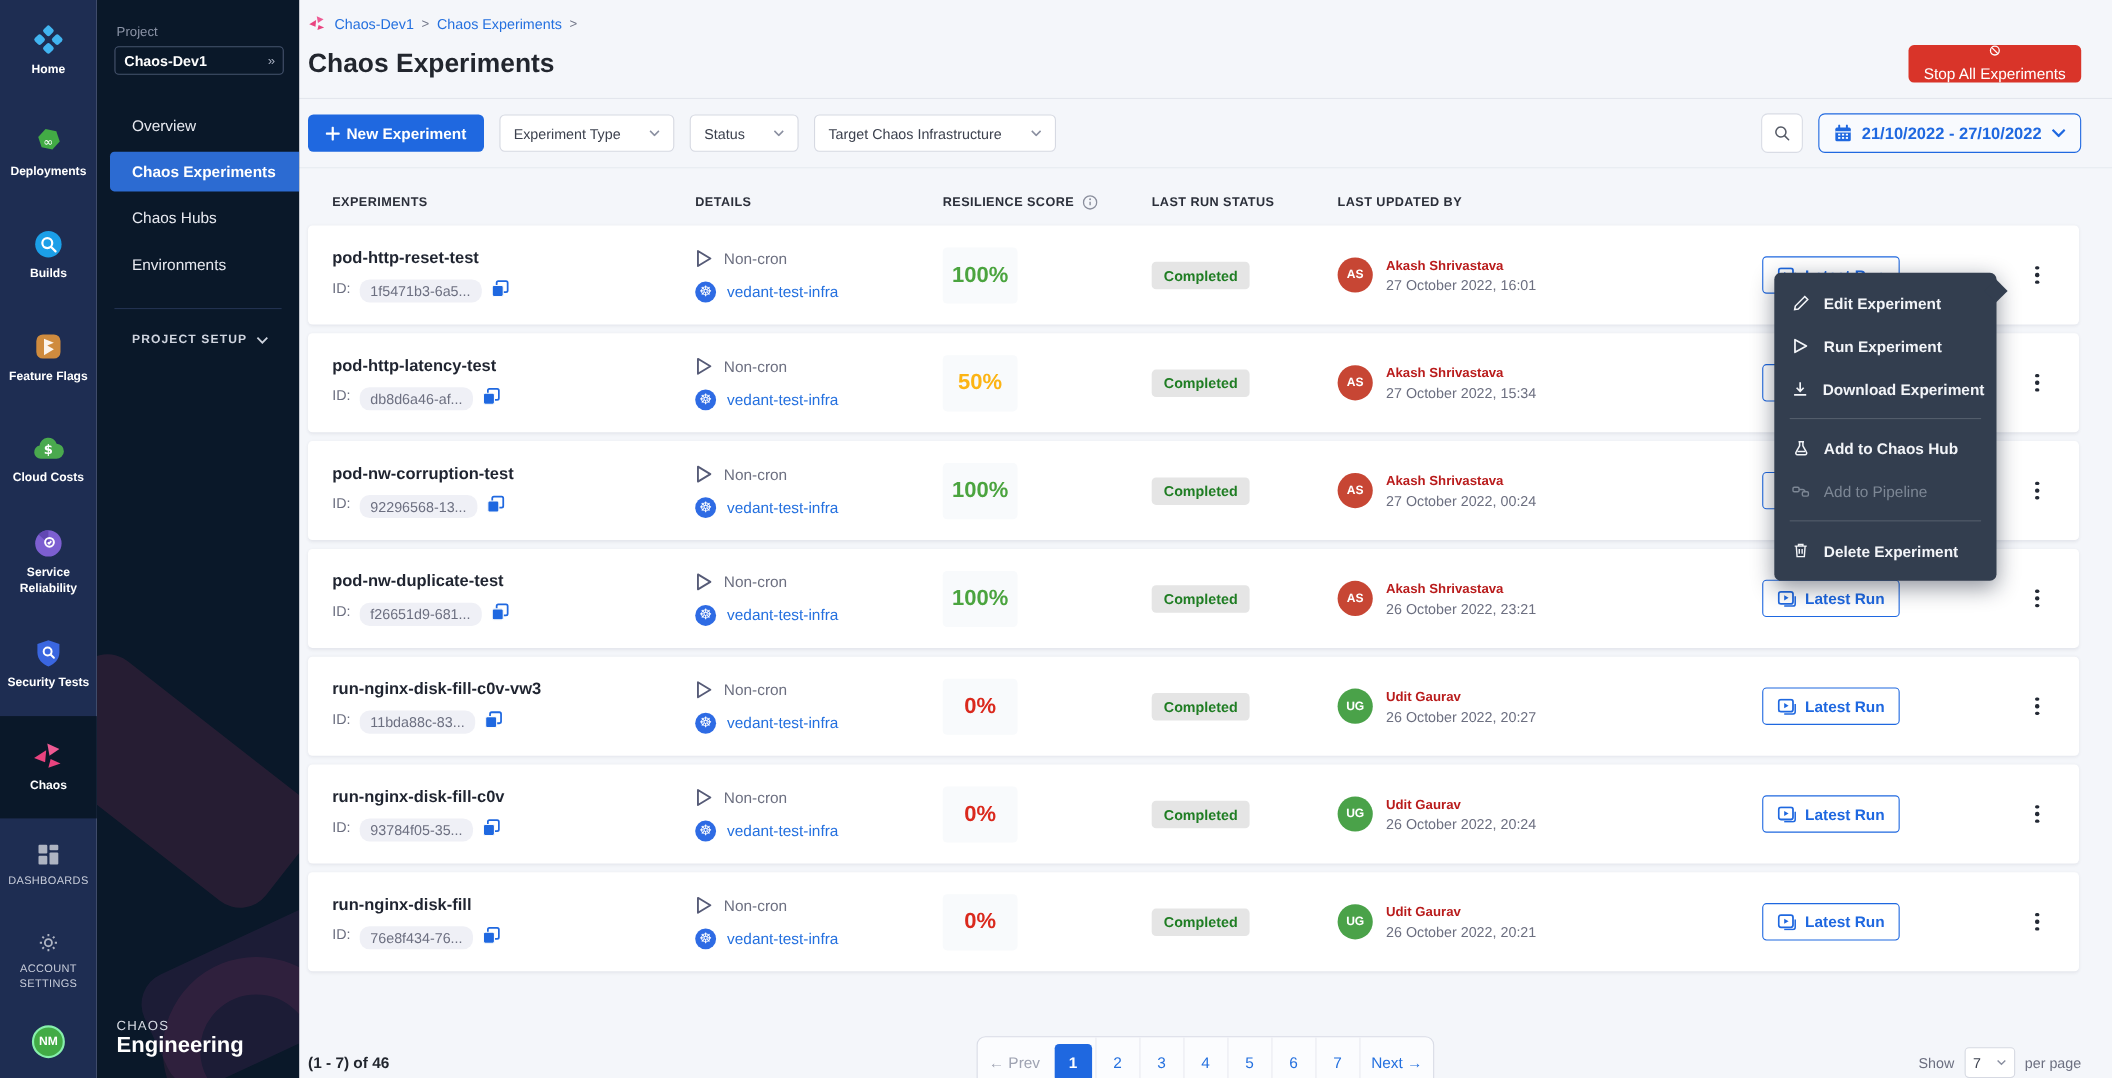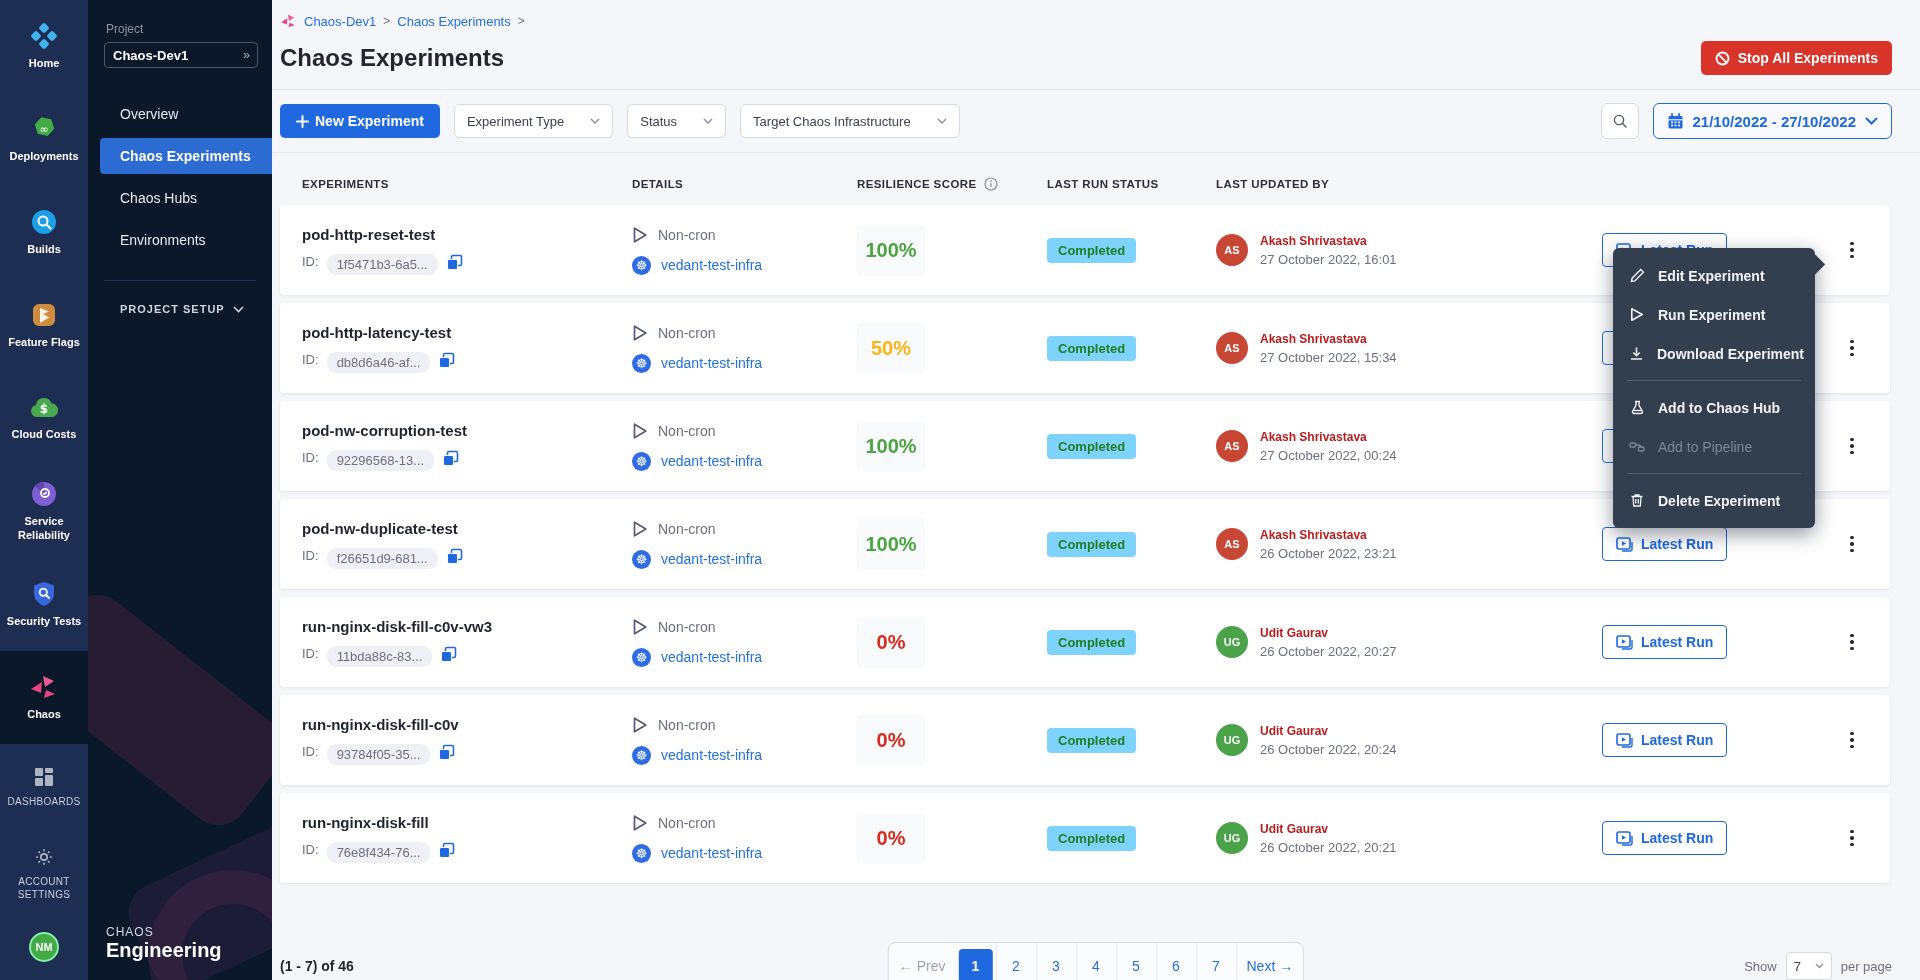--- a/index.html
+++ b/index.html
@@ -37,21 +37,21 @@
   .wm3 { width:170px; height:170px; border:34px solid #e9437f; border-radius:50%; left:60px; bottom:-60px; position:absolute; opacity:.10; }
 
   
   .main { flex:1; display:flex; flex-direction:column; position:relative; background:#f4f6fa; }
   .pg-header { padding:13px 28px 0 8px; border-bottom:1px solid #e3e6ed; }
   .crumbs { display:flex; align-items:center; gap:7px; font-size:13px; }
   .crumbs a { color:#2470df; text-decoration:none; cursor:pointer; }
   .crumbs .sep { color:#6f7486; font-size:12px; }
   .title-row { display:flex; align-items:center; margin:12px 0 14px 0; }
   .pg-title { font-size:24px; font-weight:700; color:#22262e; }
-  .stop-btn { margin-left:auto; background:#d93429; color:#fff; border:none; border-radius:5px; height:34px; padding:0 14px; font-size:14px; font-weight:700; display:flex; align-items:center; gap:8px; cursor:pointer; font-family:inherit; }
+  .stop-btn { margin-left:auto; background:#d93429; color:#fff; border:none; border-radius:5px; height:34px; padding:0 14px; font-size:14px; font-weight:400; display:flex; align-items:center; gap:8px; cursor:pointer; font-family:inherit;flex-direction:column; }
 
   .toolbar { display:flex; align-items:center; gap:14px; padding:13px 28px 13px 8px; border-bottom:1px solid #e7eaf0; }
   .new-btn { background:#1f68e0; color:#fff; border:none; border-radius:5px; height:34px; padding:0 16px; font-size:14px; font-weight:700; display:flex; align-items:center; gap:6px; cursor:pointer; font-family:inherit; }
   .filter { background:#fff; border:1px solid #d6d9e2; border-radius:5px; height:34px; padding:0 12px; display:flex; align-items:center; gap:26px; font-size:13px; color:#3c414e; cursor:pointer; }
   .filter .chev { color:#8a8fa0; }
   .tb-spacer { flex:1; }
   .search-btn { width:38px; height:36px; background:#fff; border:1px solid #d9dce5; border-radius:6px; display:flex; align-items:center; justify-content:center; cursor:pointer; }
   .date-btn { height:36px; border:1.5px solid #1f68e0; background:#f8fafe; border-radius:6px; display:flex; align-items:center; gap:9px; padding:16px 13px; color:#1f68e0; font-size:15px; font-weight:700; cursor:pointer; font-family:inherit; }
 
   
@@ -61,21 +61,21 @@
   .th { font-size:11.5px; font-weight:700; letter-spacing:.4px; color:#2b2f3a; display:flex; align-items:center; gap:7px; }
   .row-card { background:#fff; border-radius:4px; box-shadow:0 1px 3px rgba(35,40,60,.08); height:90px; margin-bottom:8px; padding:0 22px; }
   .exp-name { font-size:15px; font-weight:700; color:#1f2430; margin-bottom:11px; }
   .id-line { display:flex; align-items:flex-start; gap:8px; font-size:13px; color:#6c6f80; }
   .id-pill { background:#eff0f6; border-radius:9px; padding:3px 10px; color:#6c6f80; font-size:13px; }
   .det-line { display:flex; align-items:center; gap:10px; font-size:14px; color:#6c6f80; }
   .det-line + .det-line { margin-top:12px; }
   .k8s { width:19px; height:19px; border-radius:50%; background:#2e6be4; color:#fff; font-size:13px; line-height:19px; text-align:center; font-family:"DejaVu Sans",sans-serif; }
   .infra-link { color:#2470df; text-decoration:none; cursor:pointer; }
   .score-box { width:68px; padding:14px 0; text-align:center; background:#f8fafc; border-radius:4px; font-size:20px; font-weight:700; }
-  .status-pill { display:inline-block; background:#7dd3fc; color:#1f7d23; font-size:13px; font-weight:700; border-radius:4px; padding:5px 11px; }
+  .status-pill { display:inline-block; background:#e5e5e5; color:#1f7d23; font-size:13px; font-weight:700; border-radius:4px; padding:5px 11px; }
   .upd { display:flex; align-items:center; gap:12px; }
   .avatar { width:32px; height:32px; border-radius:50%; color:#fff; font-size:11px; font-weight:700; display:flex; align-items:center; justify-content:center; }
   .upd-name { font-size:12px; font-weight:700; color:#b91c1c; margin-bottom:4px; }
   .upd-time { font-size:13px; color:#6c6f80; }
   .run-btn { background:#fff; border:1px solid #1f68e0; color:#1f68e0; border-radius:4px; height:34px; padding:0 13px; font-size:14px; font-weight:700; display:flex; align-items:center; gap:8px; cursor:pointer; font-family:inherit; }
   .kebab { width:28px; height:34px; background:none; border:none; cursor:pointer; display:flex; flex-direction:column; align-items:center; justify-content:center; gap:3px; margin-left:auto; }
   .kebab i { width:3.6px; height:3.6px; border-radius:50%; background:#242a35; display:block; }
 
   
   .ctx { position:absolute; left:1341px; top:248px; width:202px; background:#333e4f; border-radius:6px; box-shadow:0 6px 20px rgba(10,20,40,.45); padding:8px 0; z-index:20; }

